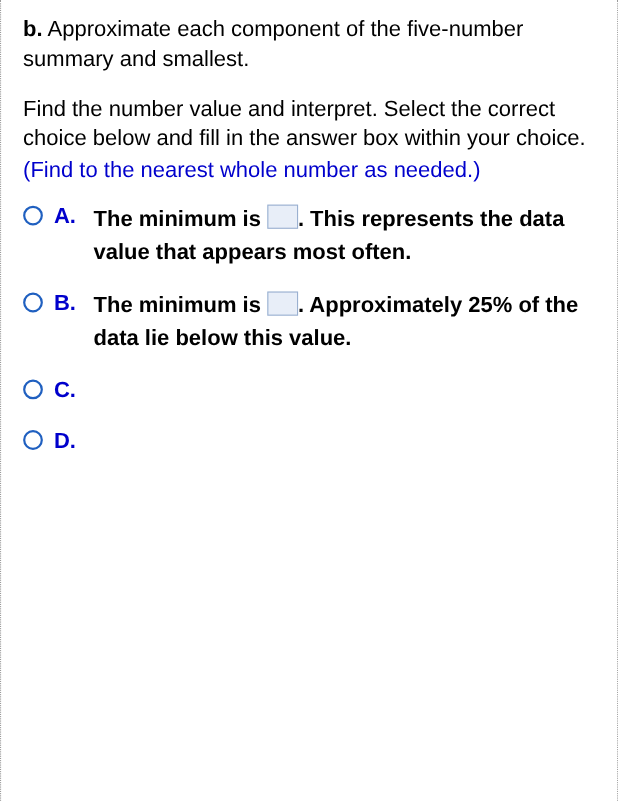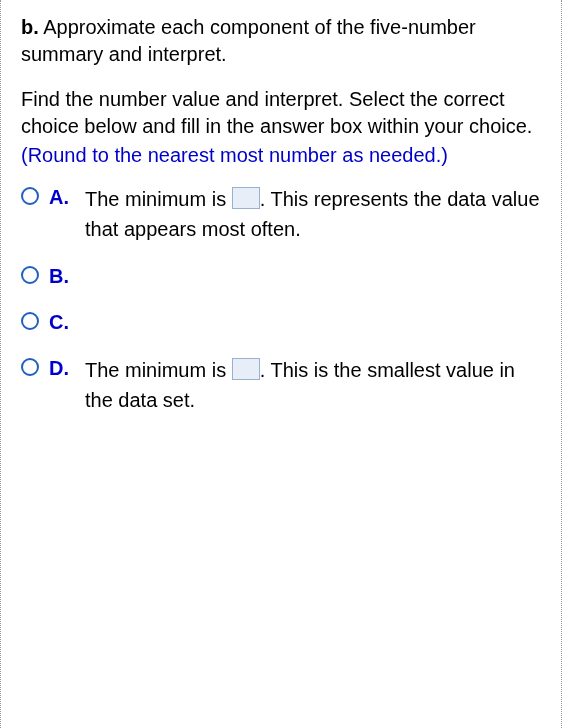--- a/index.html
+++ b/index.html
@@ -29,63 +29,63 @@
     margin-top: 4px;
     cursor: pointer;
   }
   .choice-label {
     font-weight: bold;
     color: #0000cc;
     width: 26px;
     flex-shrink: 0;
     padding-top: 1px;
   }
-  .choice-text { flex: 1; padding-top: 1px; line-height: 1.5; }
+  .choice-text { flex: 1; padding-top: 1px; line-height: 1.5; font-weight: bold; }
   .input-box {
     display: inline-block;
     width: 28px;
     height: 22px;
     background: #e8eef8;
     border: 1px solid #9ab0d0;
     vertical-align: -3px;
     cursor: text;
   }
 </style>
 </head>
 <body>
 
 <p class="question-intro">
   <span class="part-label">b.</span>
-  <span>Approximate each component of the five-number summary and interpret.</span>
+  <span>Approximate each component of the five-number summary and smallest.</span>
 </p>
 
 <p class="question-find">Find the number value and interpret. Select the correct choice below and fill in the answer box within your choice.</p>
-<p class="round-note">(Round to the nearest most number as needed.)</p>
+<p class="round-note">(Find to the nearest whole number as needed.)</p>
 
 <div class="choices">
 
   <div class="choice-row">
     <span class="radio"></span>
     <span class="choice-label">A.</span>
     <span class="choice-text">
       <span>The minimum is </span><span class="input-box"></span><span>. This represents the data value that appears most often.</span>
     </span>
   </div>
 
   <div class="choice-row">
     <span class="radio"></span>
     <span class="choice-label">B.</span>
+    <span class="choice-text">
+      <span>The minimum is </span><span class="input-box"></span><span>. Approximately 25% of the data lie below this value.</span>
+    </span>
   </div>
 
   <div class="choice-row">
     <span class="radio"></span>
     <span class="choice-label">C.</span>
   </div>
 
   <div class="choice-row">
     <span class="radio"></span>
     <span class="choice-label">D.</span>
-    <span class="choice-text">
-      <span>The minimum is </span><span class="input-box"></span><span>. This is the smallest value in the data set.</span>
-    </span>
   </div>
 
 </div>
 
 </body></html>

